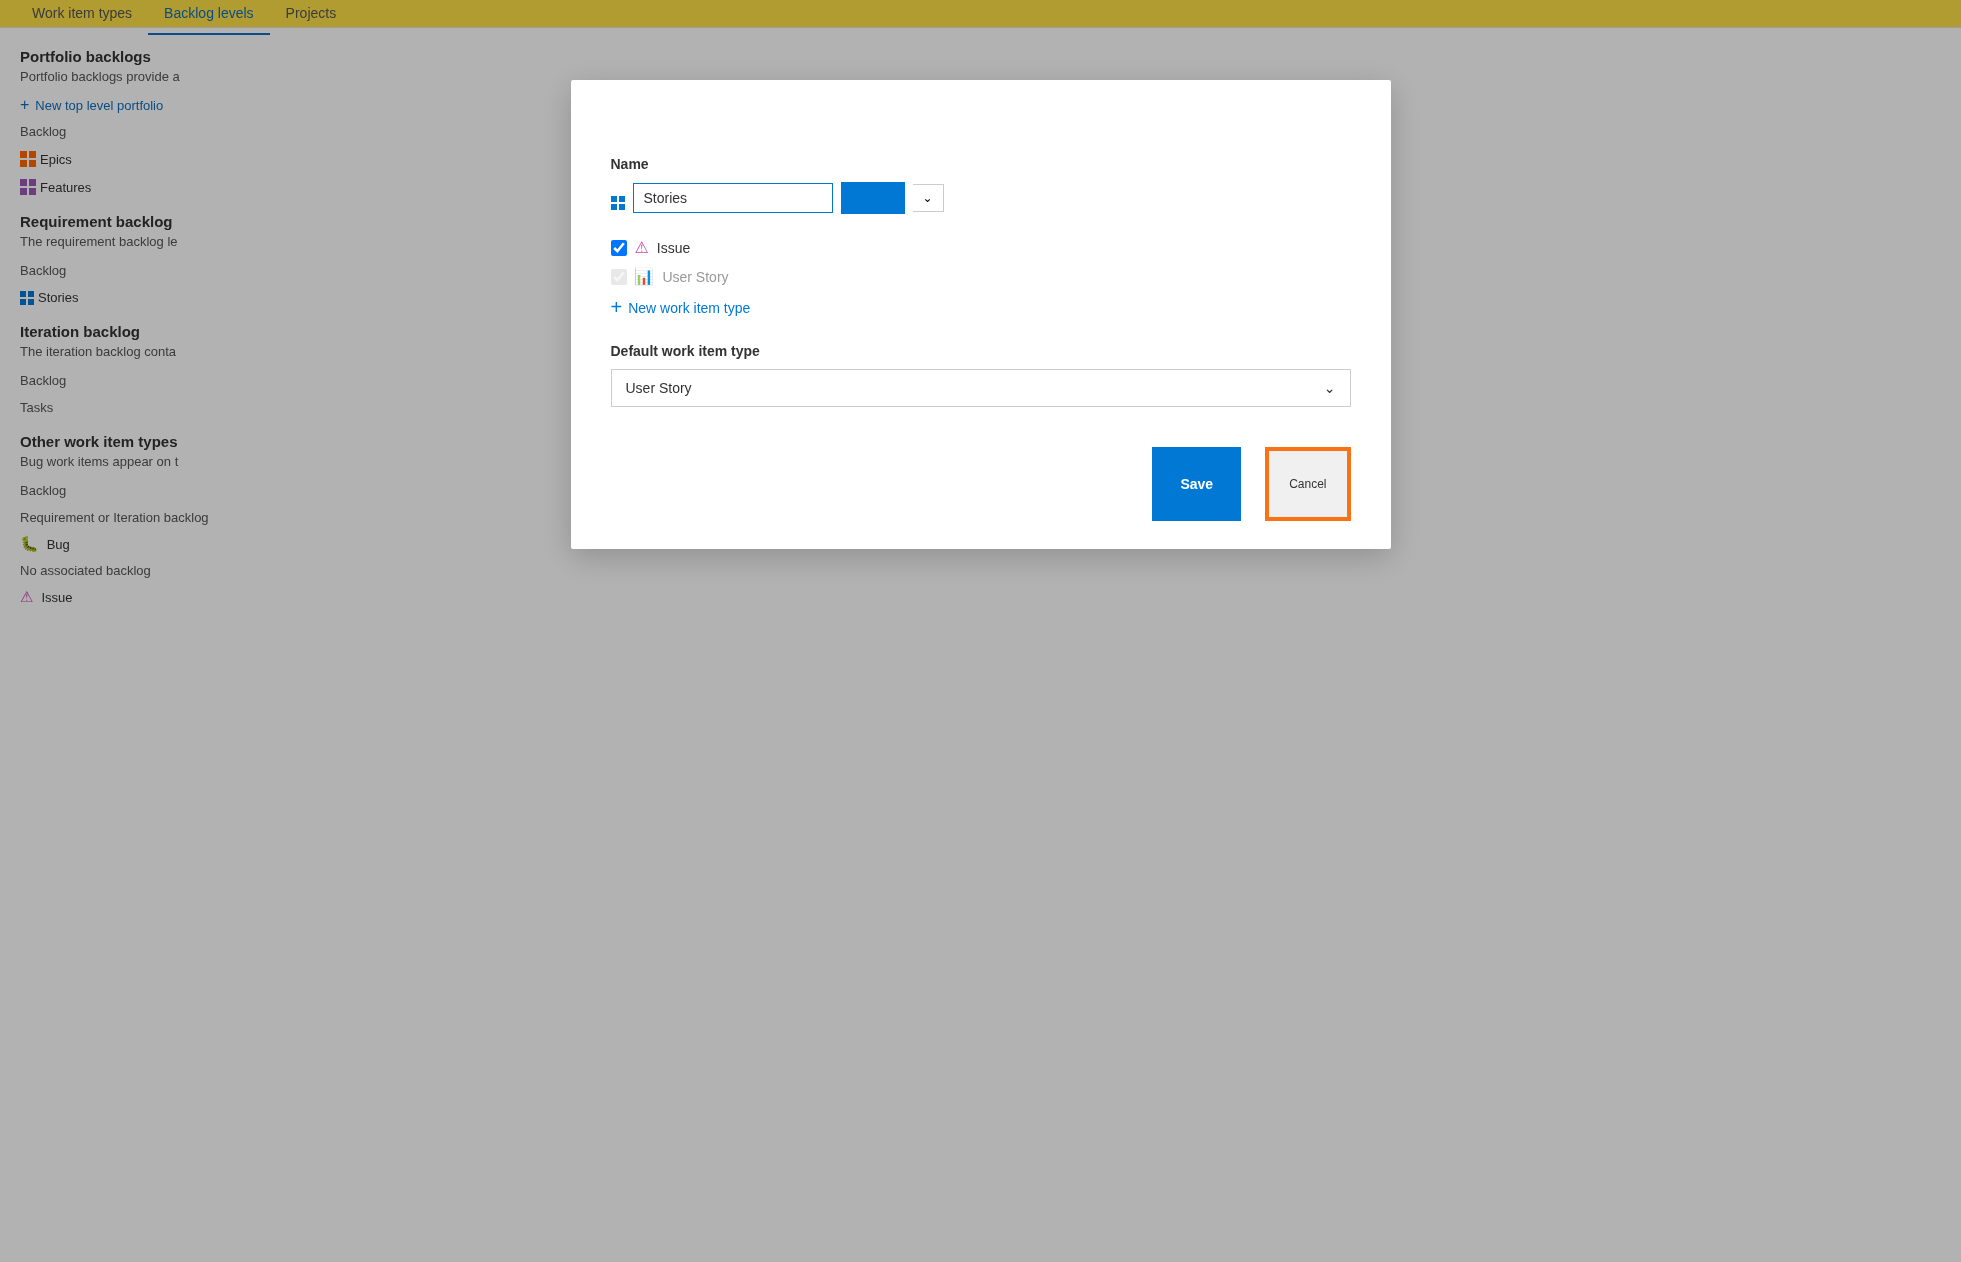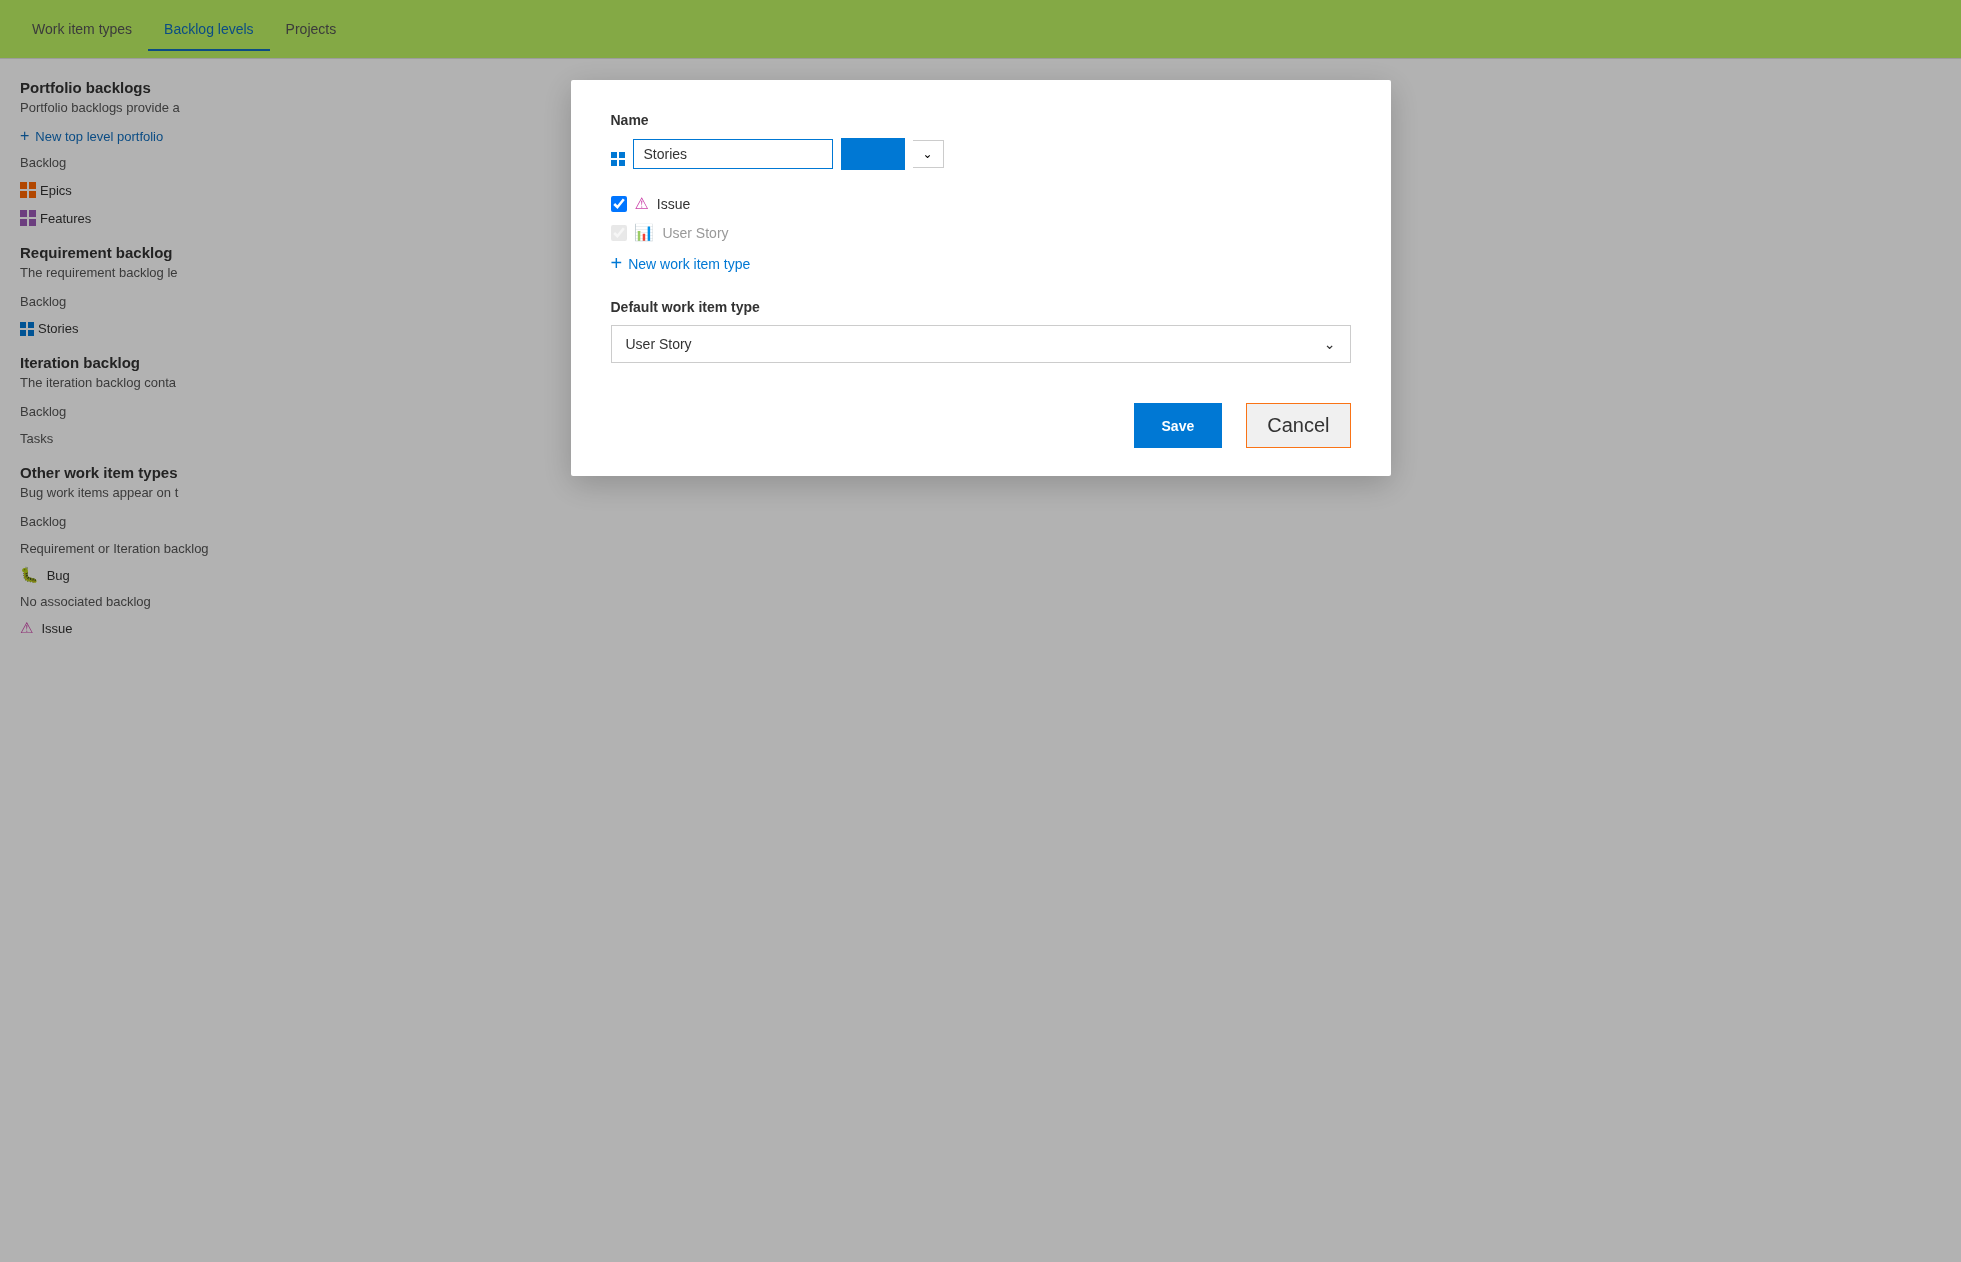--- a/index.html
+++ b/index.html
@@ -10,22 +10,22 @@
       background: #fff;
       overflow: hidden;
     }
 
     
     .top-nav {
       display: flex;
       align-items: center;
       border-bottom: 1px solid #e0e0e0;
       padding: 0 16px;
-      height: 59px;
-      background: #bef264;
+      height: 28px;
+      background: #fde047;
     }
     .top-nav-tab {
       padding: 12px 16px;
       cursor: pointer;
       color: #555;
       font-size: 14px;
       border-bottom: 2px solid transparent;
       margin-bottom: -1px;
     }
     .top-nav-tab.active {
@@ -135,20 +135,21 @@
       color: #333;
       margin-bottom: 24px;
       line-height: 1.5;
     }
 
     .modal-label {
       font-size: 14px;
       font-weight: 600;
       color: #333;
       margin-bottom: 10px;
+      margin-top: 44px;
     }
 
     
     .name-row {
       display: flex;
       align-items: center;
       gap: 8px;
       margin-bottom: 24px;
     }
 
@@ -259,23 +260,23 @@
       border: none;
       padding: 10px 28px;
       font-size: 14px;
       cursor: pointer;
       font-weight: 600;
     }
 
     .btn-cancel {
       background: #f0f0f0;
       color: #333;
-      border: 1px solid #f97316;
-      padding: 10px 20px;
-      font-size: 20px;
+      border: 4px solid #f97316;
+      padding: 26px 20px;
+      font-size: 12px;
       cursor: pointer;
     }
 
     .inline-grid-icon {
       display: inline-flex;
       align-items: center;
       margin-right: 4px;
     }
 
     .stories-grid {

